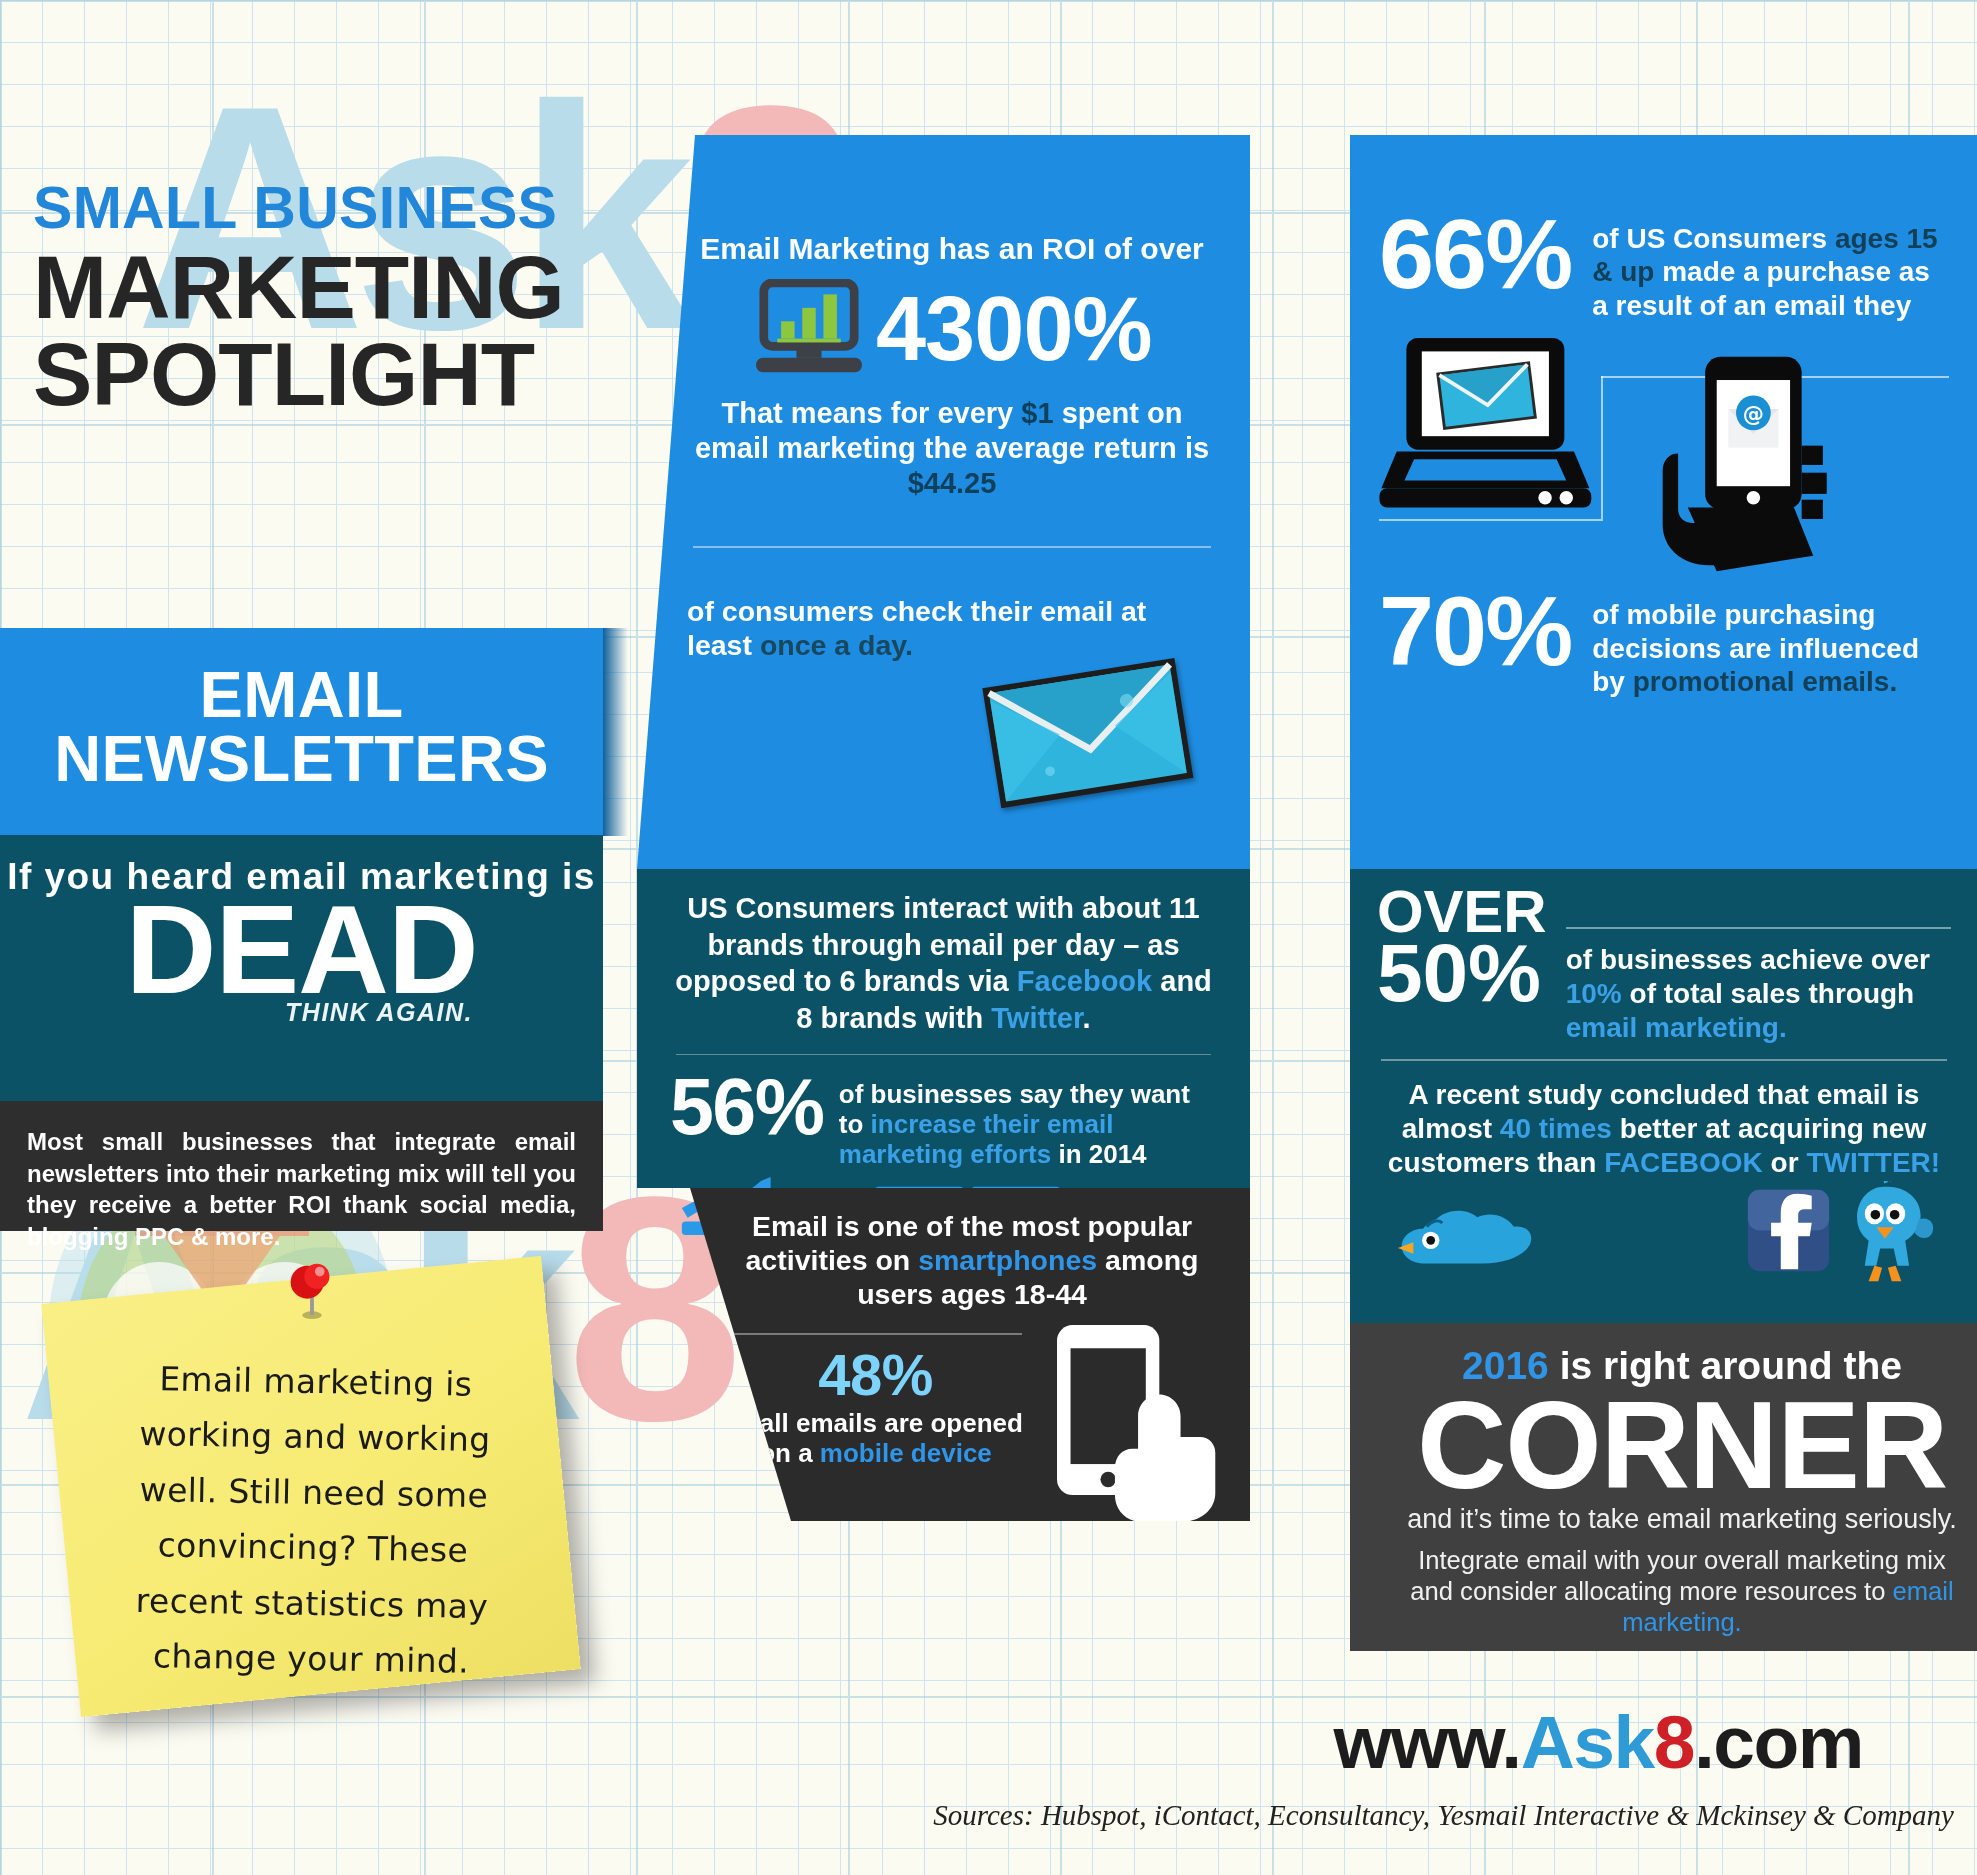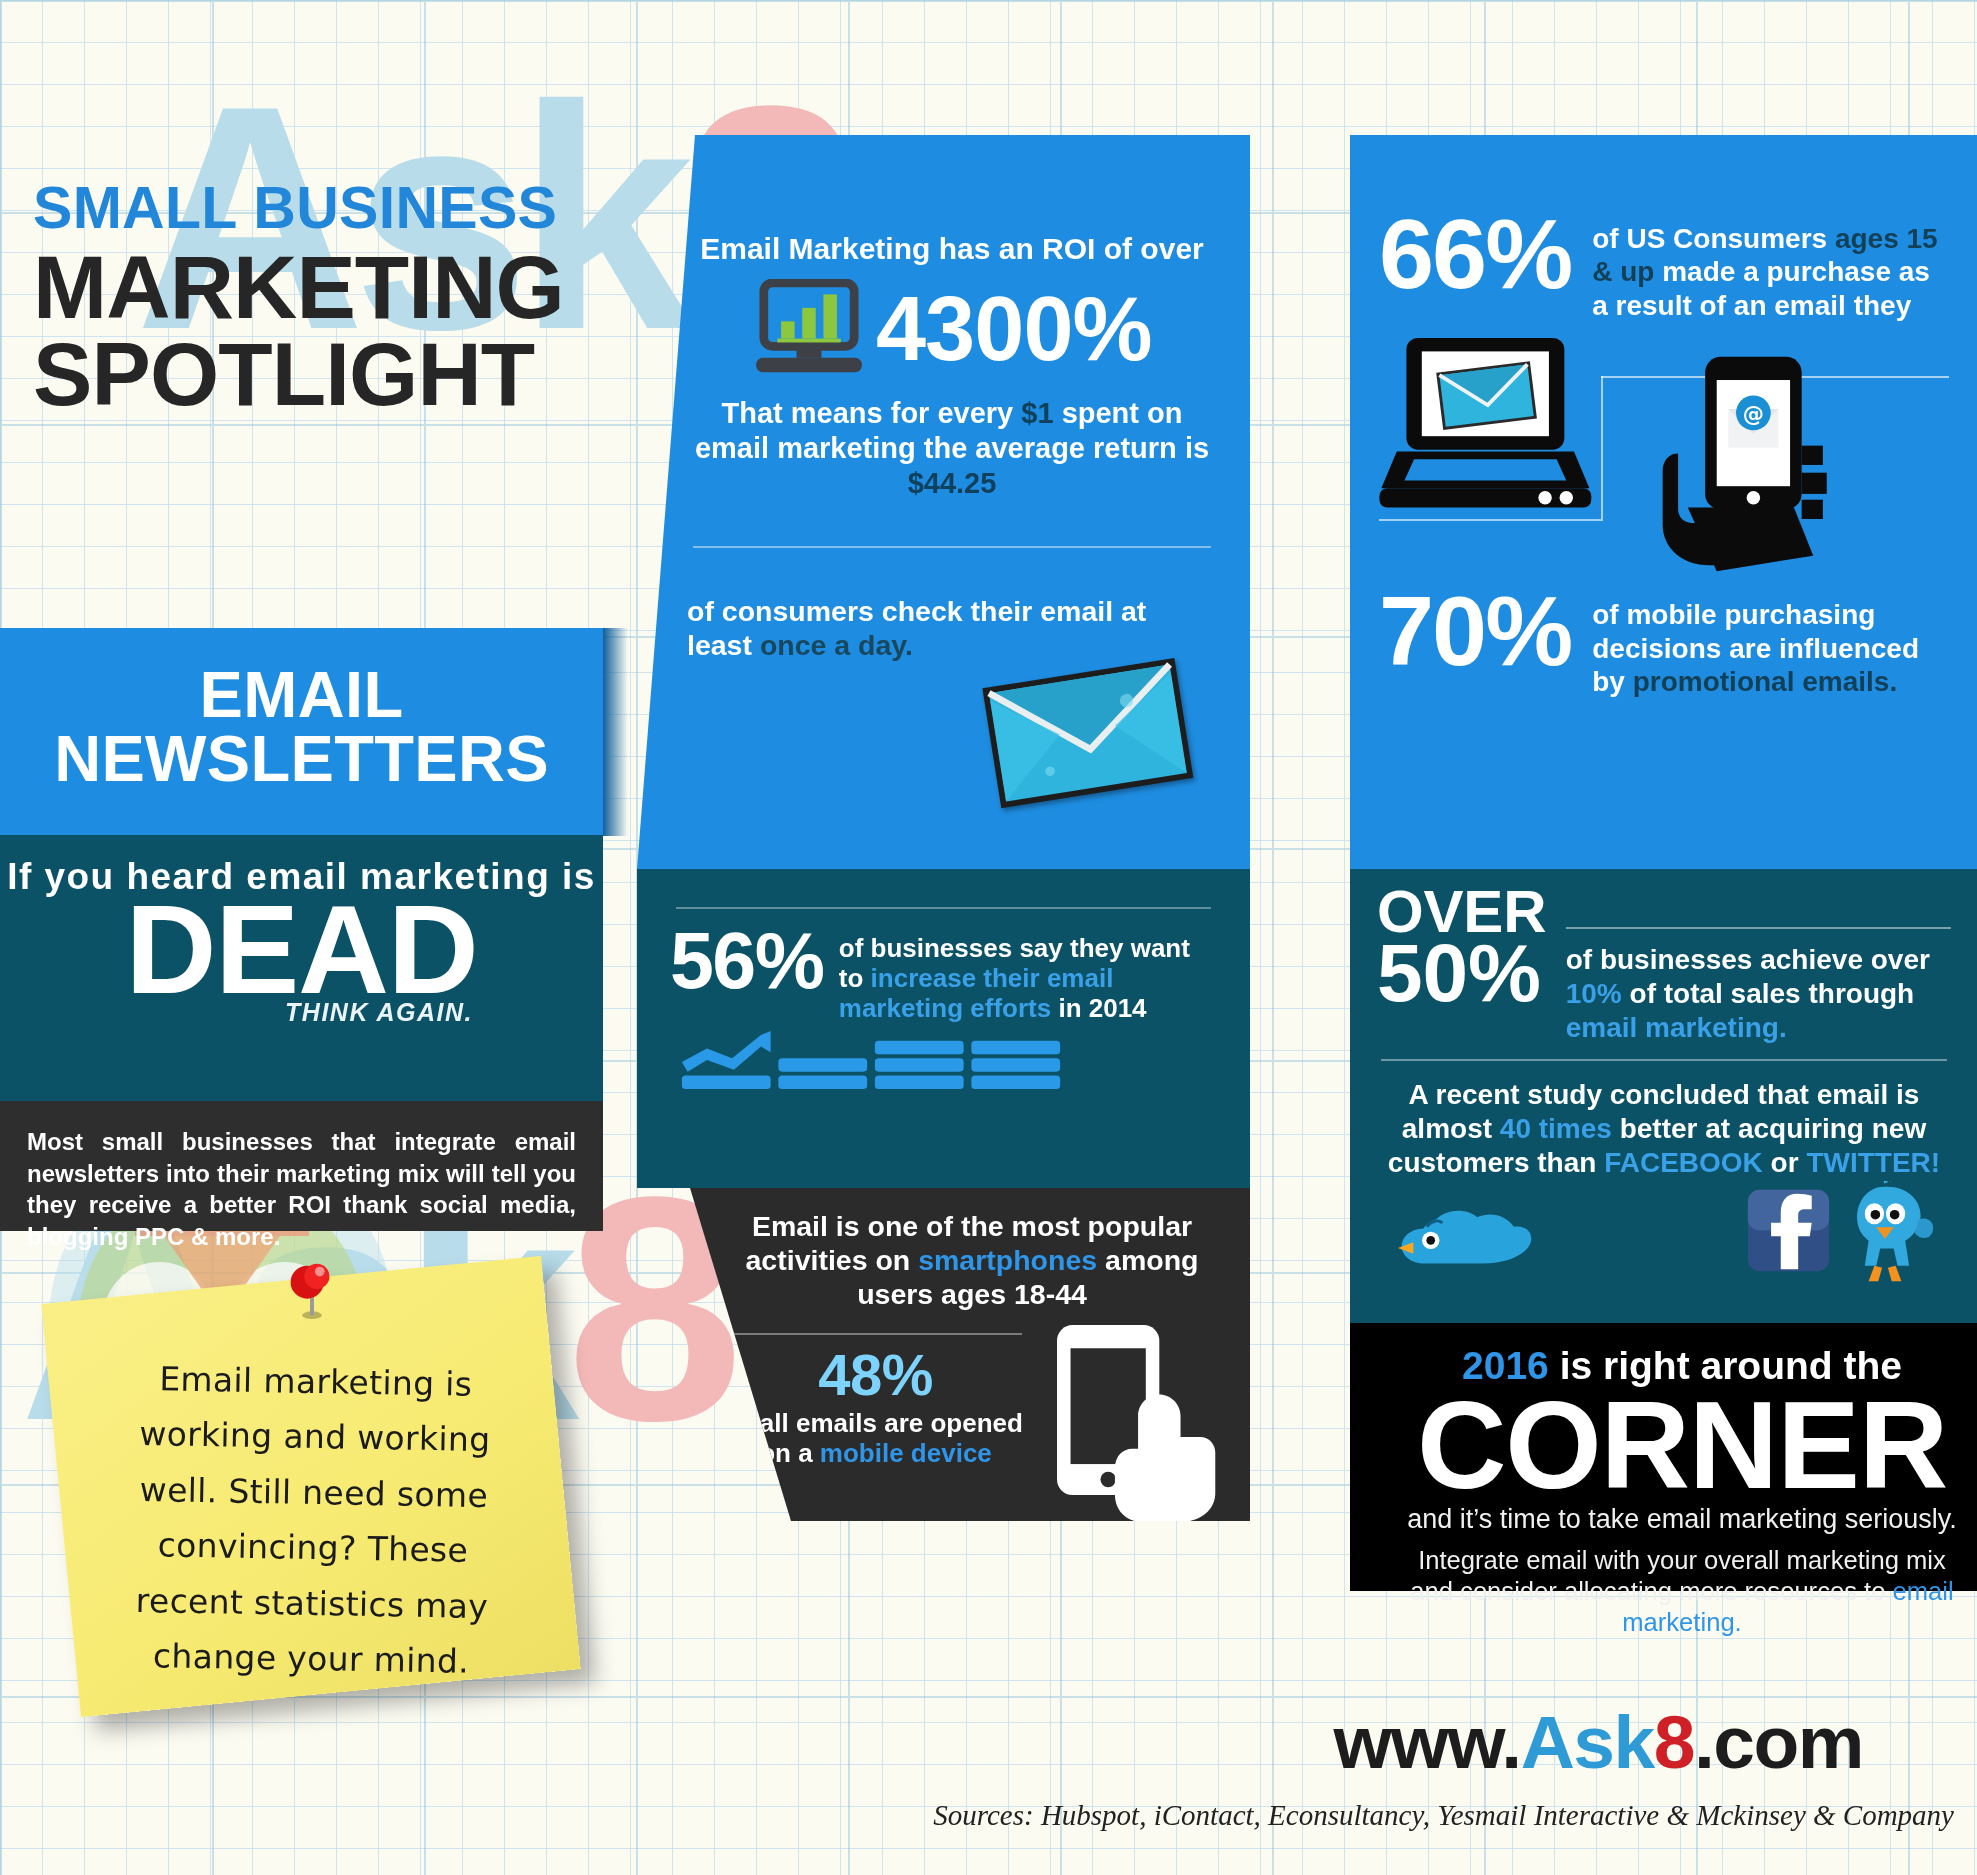--- a/index.html
+++ b/index.html
@@ -158,22 +158,22 @@
   #over-lbl{ color:#fff; font-weight:bold; line-height:.86; letter-spacing:-.01em;}
   #over-word{ font-size:60px; display:block; }
   #over-num{ font-size:82px; display:block; }
   #over-txt{ color:#fff; font-size:28px; font-weight:bold; line-height:1.22; padding-top:48px;}
   #over-txt .lt{ color:#3aa0e8; }
   #over-rule{ height:1.9px; background:rgba(255,255,255,.4); margin:13.5px 3.9px 0 3.9px;}
   .study-para{ color:#fff; font-size:28px; font-weight:bold; text-align:center; line-height:1.22; margin-top:17.4px;}
   .study-para .lt{ color:#3aa0e8; }
 
   #right-bot{
-    position:absolute; left:1350px; top:1323px; width:628px; height:268px;
-    background:#000000; z-index:3;
+    position:absolute; left:1350px; top:1323px; width:628px; height:328px;
+    background:#404040; z-index:3;
     clip-path:polygon(0 0, 628px 0, 628px 328px, 0 328px, 0 290px);
     padding-left:36px;
   }
   #rb-inner{ padding:21px 21px 0 21px; text-align:center; }
   #corner-lead{ color:#fff; font-size:39px; font-weight:bold; }
   #corner-lead .lt{ color:#2f95e8; }
   #corner-word{ color:#fff; font-size:124px; font-weight:bold; line-height:.92; letter-spacing:-.01em;}
   #corner-sub1{ color:#f0f0f0; font-size:27px; margin-top:1.9px;}
   #corner-sub2{ color:#f0f0f0; font-size:25.6px; line-height:1.22; margin-top:9.7px;}
   #corner-sub2 .lt{ color:#2f95e8; }
@@ -295,20 +295,26 @@
         <path d="M210 136 L144 76 L210 30 Z" fill="#3ec2e8" opacity=".65"></path>
         <circle cx="160" cy="52" r="7" fill="#7fdcf2" opacity=".6"></circle>
         <circle cx="70" cy="112" r="5" fill="#7fdcf2" opacity=".6"></circle>
       </g>
     </svg>
   </div>
 </div>
 
 <div id="mid-mid">
   <div id="mid-mid-inner">
+    <div class="us-para">
+      <span>US Consumers interact with about 11 brands through email per day – as opposed to 6 brands via</span>
+      <span class="lt">Facebook</span>
+      <span>and 8 brands with</span>
+      <span class="lt">Twitter</span><span>.</span>
+    </div>
 
     <div class="hr-dim"></div>
 
     <div id="s56-row">
       <div id="s56">56%</div>
       <div id="s56-txt">
         <span>of businesses say they want to</span>
         <span class="lt">increase their email marketing efforts</span>
         <span>in 2014</span>
       </div>

